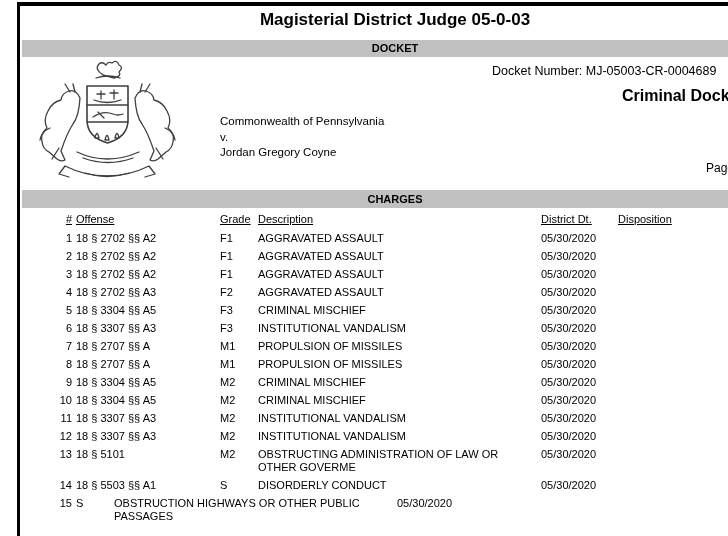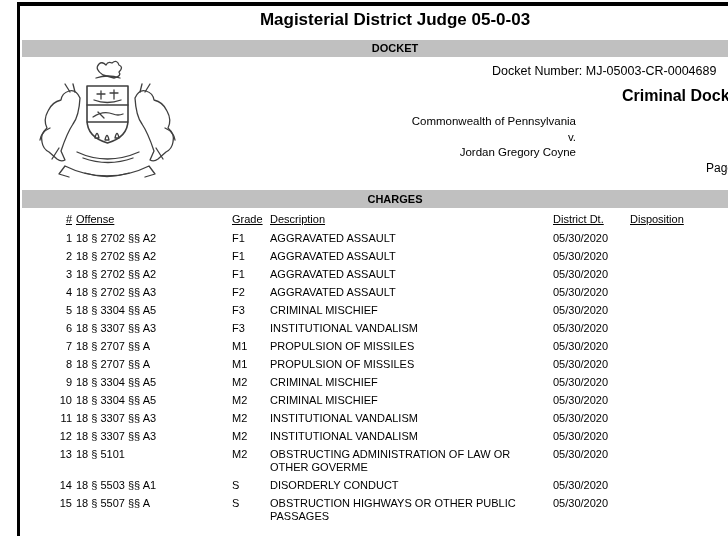--- a/index.html
+++ b/index.html
@@ -39,34 +39,34 @@
 
   .criminal-docket-title {
     left: 622px; top: 87px;
     font-size: 16px; font-weight: bold; white-space: nowrap;
   }
 
   .coat-of-arms { left: 25px; top: 60px; }
 
   .caption-block {
     left: 220px; top: 114px; width: 356px;
-    text-align: right;
+    text-align: left;
     font-size: 11.5px; line-height: 15.5px;
   }
 
   .page-label { left: 706px; top: 161px; font-size: 12px; white-space: nowrap; }
 
   .charges-table { left: 22px; top: 213px; width: 706px; font-size: 11px; line-height: 13px; }
   .t-row { display: flex; align-items: flex-start; margin-bottom: 5px; }
   .t-head { margin-bottom: 6px; }
   .t-head .cell { text-decoration: underline; }
   .cell { flex: none; }
   .c-num    { width: 50px; text-align: right; }
   .c-charge { width: 140px; margin-left: 4px; }
-  .c-grade  { width: 38px;  margin-left: 16px; }
+  .c-grade  { width: 38px;  margin-left: 4px; }
   .c-desc   { width: 260px; }
   .c-off    { width: 62px;  margin-left: 23px; }
   .c-disp   { flex: 1 1 auto; margin-left: 15px; }
 </style>
 </head>
 <body>
 
 <div class="abs border-top"></div>
 <div class="abs border-left"></div>
 
@@ -251,20 +251,19 @@
       <div class="t-row">
     <div class="cell c-num">14</div>
     <div class="cell c-charge">18 § 5503 §§ A1</div>
     <div class="cell c-grade">S</div>
     <div class="cell c-desc">DISORDERLY CONDUCT</div>
     <div class="cell c-off">05/30/2020</div>
     <div class="cell c-disp"></div>
   </div>
       <div class="t-row">
     <div class="cell c-num">15</div>
-    <div class="cell c-charge">18 § 5507 §§ A</div>
     <div class="cell c-grade">S</div>
     <div class="cell c-desc">OBSTRUCTION HIGHWAYS OR OTHER PUBLIC PASSAGES</div>
     <div class="cell c-off">05/30/2020</div>
     <div class="cell c-disp"></div>
   </div>
     </div>
 </div>
 
 </body></html>

